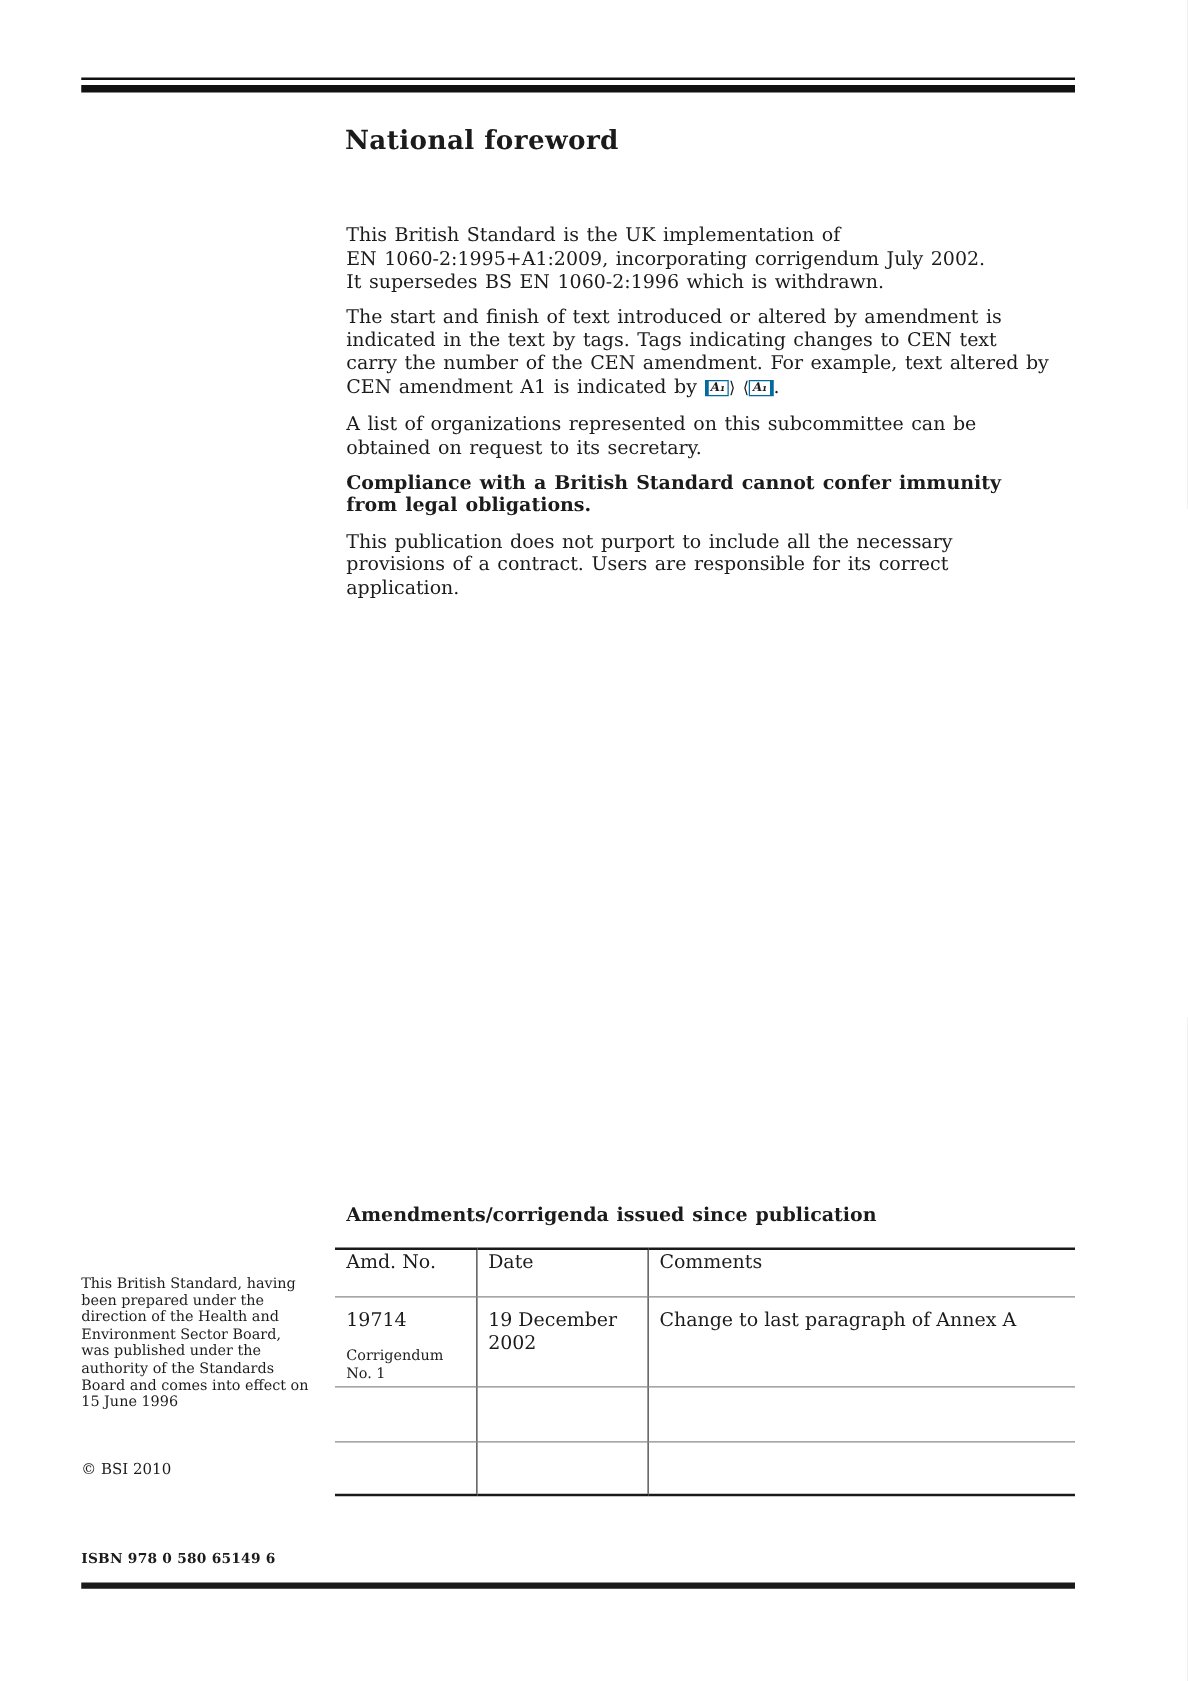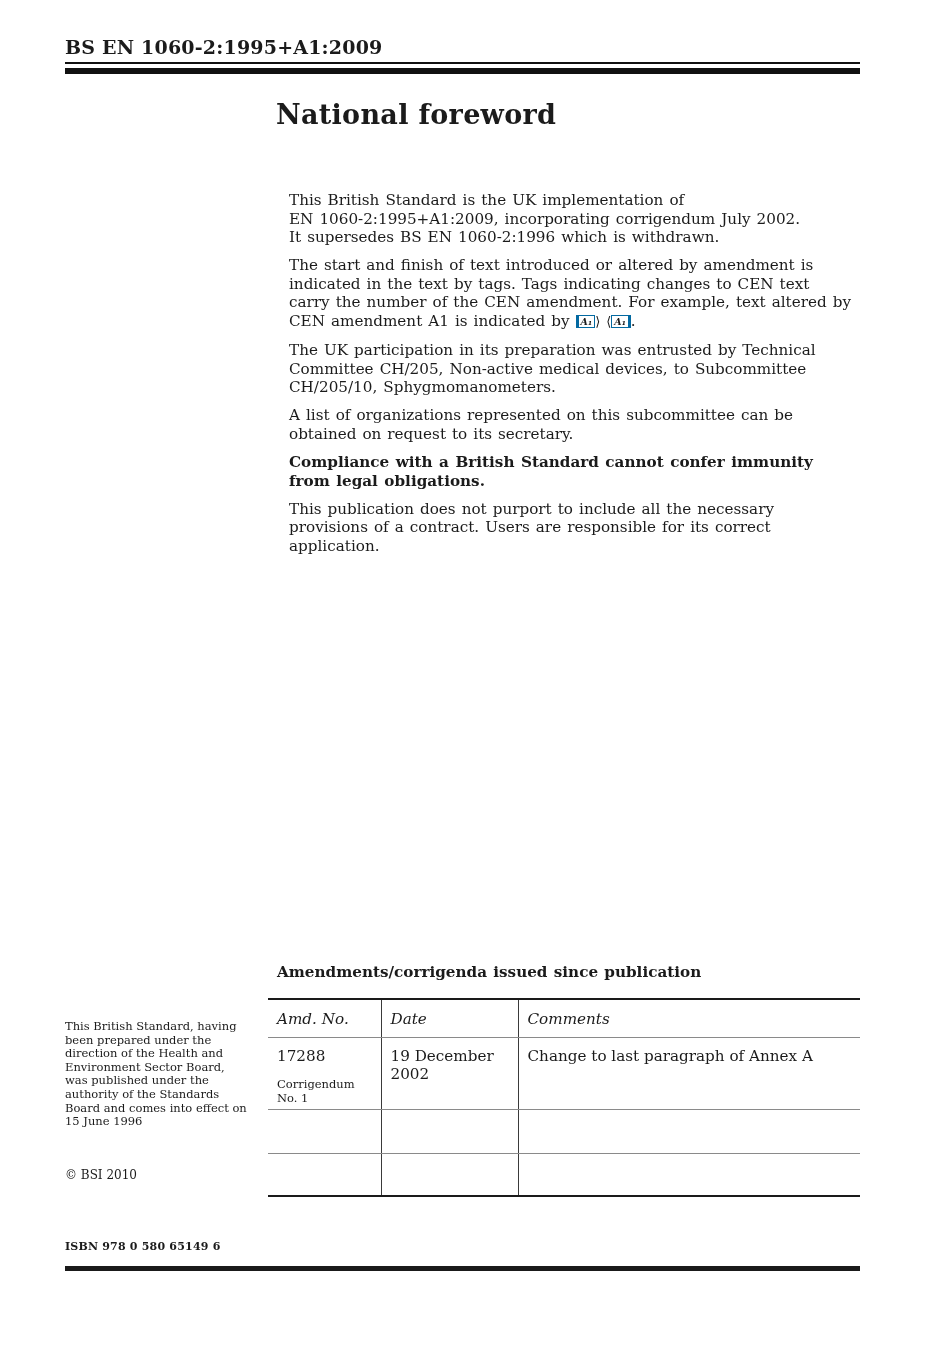--- a/index.html
+++ b/index.html
@@ -20,26 +20,26 @@
     position: absolute; left: 65px; top: 36px;
     font-size: 19px; font-weight: bold; letter-spacing: 0.2px;
   }
   .rule { position: absolute; left: 65px; width: 795px; background: #111; }
   .rule-thin  { top: 62px; height: 2px; }
   .rule-thick { top: 68px; height: 6px; }
   .footer-rule { top: 1266px; height: 5px; background: #1a1a1a; }
 
   .page-title {
     position: absolute; left: 276px; top: 99px;
-    font-size: 27px; font-weight: bold; letter-spacing: 0.3px;
+    font-size: 21px; font-weight: bold; letter-spacing: 0.3px;
   }
 
   .body-col {
-    position: absolute; left: 289px; top: 179px; width: 578px;
-    font-size: 15.2px; line-height: 18.6px; word-spacing: 1.2px; margin-top: 12px;
+    position: absolute; left: 277px; top: 179px; width: 578px;
+    font-size: 15.2px; line-height: 18.6px; word-spacing: 1.2px;
   }
   .body-col p { margin-bottom: 9.5px; }
   .body-col p.bold { font-weight: bold; }
 
   
   .amd-tag { display: inline-block; white-space: nowrap; font-weight: bold; }
   .amd-box {
     display: inline-block; border: 1px solid #0369a1;
     font-size: 9.5px; line-height: 11px; padding: 0 2px;
     vertical-align: baseline; position: relative; top: -1px; font-style: italic;
@@ -58,21 +58,21 @@
     border-collapse: collapse; table-layout: fixed; width: 592px;
     font-size: 15.2px;
   }
   .amd-table td {
     vertical-align: top; padding: 9px 8px 4px 9px;
     border-bottom: 1px solid #8a8a8a;
   }
   .amd-table tr.top-row td    { border-top: 2px solid #1a1a1a; }
   .amd-table tr.last-row td   { border-bottom: 2px solid #1a1a1a; }
   .amd-table td.c1, .amd-table td.c2 { border-right: 1px solid #3a3a3a; }
-  .amd-table tr.header-row td { padding-top: 10px; font-style: italic; }
+  .amd-table tr.header-row td { padding-top: 0; }
   .amd-note { display: block; font-size: 11.5px; line-height: 14px; margin-top: 12px; }
   .amd-no   { display: block; }
   .comments-cell { line-height: 19.5px; }
 
   .sidebar-note {
     position: absolute; left: 65px; top: 1020px; width: 202px;
     font-size: 11.5px; line-height: 13.6px;
   }
   .copyright {
     position: absolute; left: 65px; top: 1168px;
@@ -81,39 +81,35 @@
   .isbn {
     position: absolute; left: 65px; top: 1240px;
     font-size: 11px; font-weight: bold; letter-spacing: 0.2px;
   }
 </style>
 </head>
 <body>
 
 <div class="page">
 
-  <div class="doc-header">BS EN 1060-2:1995+A1:2009</div>
   <div class="rule rule-thin"></div>
   <div class="rule rule-thick"></div>
 
   <h1 class="page-title">National foreword</h1>
 
   <div class="body-col">
     <p class="preline">This British Standard is the UK implementation of
 EN 1060-2:1995+A1:2009, incorporating corrigendum July 2002.
 It supersedes BS EN 1060-2:1996 which is withdrawn.</p>
     <p><span class="preline">The start and finish of text introduced or altered by amendment is
 indicated in the text by tags. Tags indicating changes to CEN text
 carry the number of the CEN amendment. For example, text altered by
 CEN amendment A1 is indicated by</span>
       <span class="amd-tag"><span class="amd-box open">A₁</span><span class="amd-angle">⟩</span></span>
       <span class="amd-tag"><span class="amd-angle">⟨</span><span class="amd-box close">A₁</span></span><span>.</span></p>
-    <p class="preline">The UK participation in its preparation was entrusted by Technical
-Committee CH/205, Non-active medical devices, to Subcommittee
-CH/205/10, Sphygmomanometers.</p>
     <p class="preline">A list of organizations represented on this subcommittee can be
 obtained on request to its secretary.</p>
     <p class="preline bold">Compliance with a British Standard cannot confer immunity
 from legal obligations.</p>
     <p class="preline">This publication does not purport to include all the necessary
 provisions of a contract. Users are responsible for its correct
 application.</p>
   </div>
 
   <div class="amendments-heading">Amendments/corrigenda issued since publication</div>
@@ -125,21 +121,21 @@
         <col style="width:342px">
       </colgroup>
     <tbody>
         <tr class="header-row top-row">
       <td class="c1" style="height:38px">Amd. No.</td>
       <td class="c2">Date</td>
       <td>Comments</td>
     </tr>
     <tr>
       <td class="c1" style="height:54px">
-            <span class="amd-no">17288</span>
+            <span class="amd-no">19714</span>
             <span class="amd-note">Corrigendum No. 1</span>
           </td>
       <td class="c2">19 December 2002</td>
       <td class="comments-cell preline">Change to last paragraph of Annex A</td>
     </tr>
     <tr>
       <td class="c1" style="height:44px"></td>
       <td class="c2"></td>
       <td class="comments-cell"></td>
     </tr>

